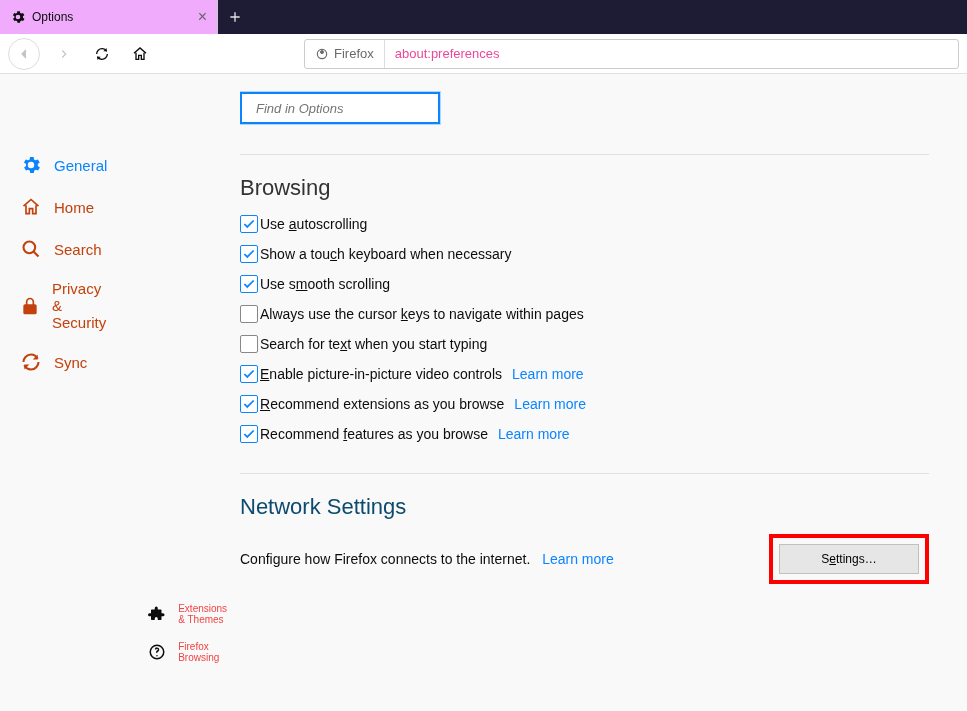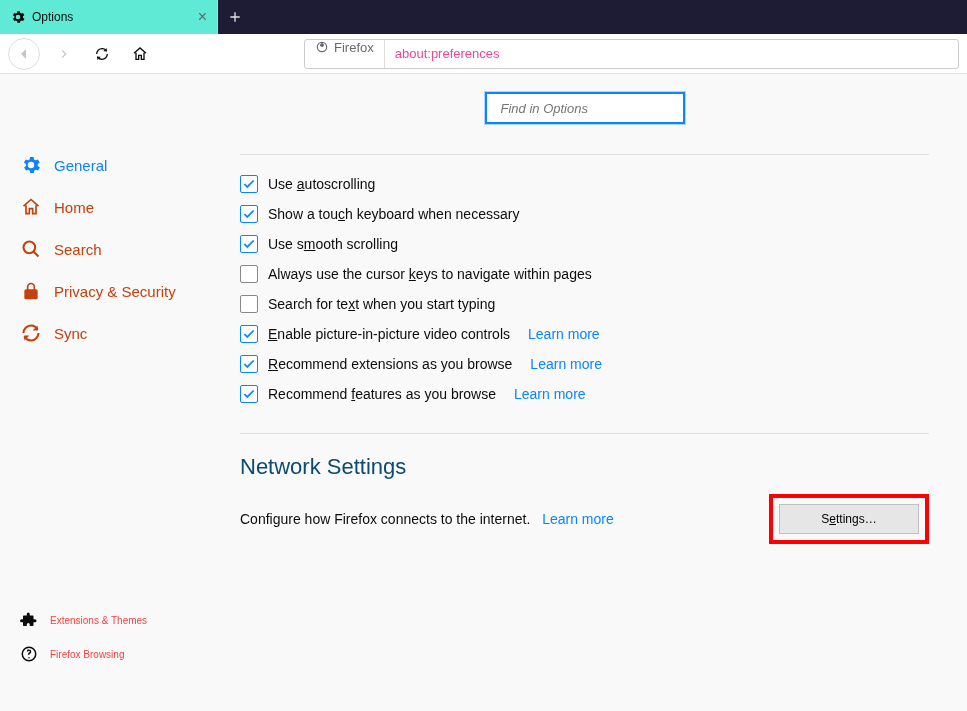--- a/index.html
+++ b/index.html
@@ -1,59 +1,59 @@
 <!DOCTYPE html>
 <html><head>
 <meta charset="utf-8">
 <style>
   * { box-sizing: border-box; margin: 0; padding: 0; }
   body { font-family: "Segoe UI", Arial, sans-serif; font-size: 14px; color: #0c0c0d; background: #fff; width: 967px; height: 711px; overflow: hidden; }
   
   
   .tab-bar { height: 34px; background: #1e1b34; display: flex; align-items: stretch; }
-  .tab { background: #5eead4; color: #0c0c0d; width: 218px; display: flex; align-items: center; padding: 0 10px; gap: 6px; font-size: 12px; border-right: 1px solid #ccc; }
+  .tab { background: #f0abfc; color: #0c0c0d; width: 218px; display: flex; align-items: center; padding: 0 10px; gap: 6px; font-size: 12px; border-right: 1px solid #ccc; }
   .tab .gear { width: 16px; height: 16px; }
   .tab-title { flex: 1; }
   .tab-close { color: #666; cursor: pointer; font-size: 16px; line-height: 1; }
   .new-tab { width: 34px; display: flex; align-items: center; justify-content: center; color: #fff; cursor: pointer; }
   
   
   .nav-toolbar { height: 40px; border-bottom: 1px solid #e1e1e2; display: flex; align-items: center; padding: 0 8px; gap: 10px; }
   .nav-btn { width: 28px; height: 28px; display: flex; align-items: center; justify-content: center; color: #666; cursor: pointer; }
   .nav-btn.disabled { color: #c4c4c4; }
   .nav-back { border: 1px solid #ddd; border-radius: 50%; width: 32px; height: 32px; }
   .url-bar { flex: 1; height: 30px; border: 1px solid #ccc; border-radius: 3px; display: flex; align-items: center; margin-left: 140px; background: #fff; }
-  .url-identity { display: flex; align-items: flex-start; gap: 5px; padding: 0 10px; border-right: 1px solid #ddd; height: 100%; color: #6a6a6a; font-size: 13px; }
+  .url-identity { display: flex; align-items: center; gap: 5px; padding: 0 10px; border-right: 1px solid #ddd; height: 100%; color: #6a6a6a; font-size: 13px; }
   .url-text { padding: 0 10px; font-size: 13px; color: #ec4899; }
   
   
   .content { display: flex; height: calc(711px - 74px); background: #f9f9fa; }
   
   
-  .sidebar { width: 240px; padding-top: 70px; display: flex; flex-direction: column; }
+  .sidebar { width: 240px; padding-top: 70px; display: flex; flex-direction: row; }
   .sidebar-list { list-style: none; padding: 0 6px; }
   .sidebar-item { display: flex; align-items: center; gap: 12px; padding: 10px 14px; font-size: 15px; cursor: pointer; color: #c2410c; border-radius: 3px; }
   .sidebar-item.active { color: #0a84ff; }
   .sidebar-item .icon { width: 22px; height: 22px; display: flex; align-items: center; justify-content: center; }
   .sidebar-footer { margin-top: auto; padding: 0 6px 40px; }
   .sidebar-footer .sidebar-item { font-size: 10px; padding: 8px 14px; color: #ef4444; }
   .sidebar-footer .icon { width: 18px; height: 18px; }
   
   
   .main { flex: 1; padding: 18px 38px 0 0; overflow: hidden; }
-  .search-wrap { display: flex; justify-content: center; margin-bottom: 30px; }
+  .search-wrap { display: flex; justify-content: flex-start; margin-bottom: 30px; }
   .search-box { width: 200px; height: 32px; border: 2px solid #0a84ff; box-shadow: 0 0 0 1px rgba(10,132,255,0.3); background: #fff; display: flex; align-items: center; padding: 0 8px; gap: 6px; }
   .search-box input { border: none; outline: none; flex: 1; font-size: 13px; font-style: italic; color: #888; background: transparent; }
   
   .section-divider { border: none; border-top: 1px solid #e0e0e0; margin: 8px 0 20px; }
   
   .section-title { font-size: 22px; font-weight: 400; color: #333; margin-bottom: 14px; }
   .subsection-title { font-size: 22px; font-weight: 400; color: #0c4a6e; margin-bottom: 14px; }
   
-  .checkbox-row { display: flex; align-items: center; gap: 10px; margin-bottom: 12px; font-size: 14px; }
+  .checkbox-row { display: flex; align-items: center; gap: 2px; margin-bottom: 12px; font-size: 14px; }
   .check { width: 18px; height: 18px; border: 1px solid #888; border-radius: 2px; background: #fff; display: flex; align-items: center; justify-content: center; cursor: pointer; flex-shrink: 0; }
   .check.checked { border-color: #0a84ff; }
   .check.checked svg { display: block; }
   .check svg { display: none; }
   .check-label { cursor: pointer; }
   .check-label u { text-decoration: underline; }
   .learn-more { color: #0a84ff; cursor: pointer; margin-left: 8px; text-decoration: none; }
   
   .net-row { display: flex; align-items: center; justify-content: space-between; gap: 32px; }
   .net-desc { font-size: 14px; }
@@ -190,20 +190,21 @@
             <circle cx="10" cy="10" r="6" fill="none" stroke="#888" stroke-width="2"></circle>
             <path stroke="#888" stroke-width="2" d="M15 15l5 5"></path>
           </svg>
         <input type="text" placeholder="Find in Options" style="">
       </div>
     </div>
 
     <hr class="section-divider">
 
     <div>
+      <h2 class="section-title">Browsing</h2>
       <div id="browsing-list">
           <div class="checkbox-row">
             <span class="check checked">
               <svg viewBox="0 0 24 24" width="14" height="14">
                 <path fill="none" stroke="#0a84ff" stroke-width="3" d="M4 12l5 5L20 6"></path>
               </svg>
             </span>
             <span class="check-label">Use <u>a</u>utoscrolling</span>
           </div>
           <div class="checkbox-row">

